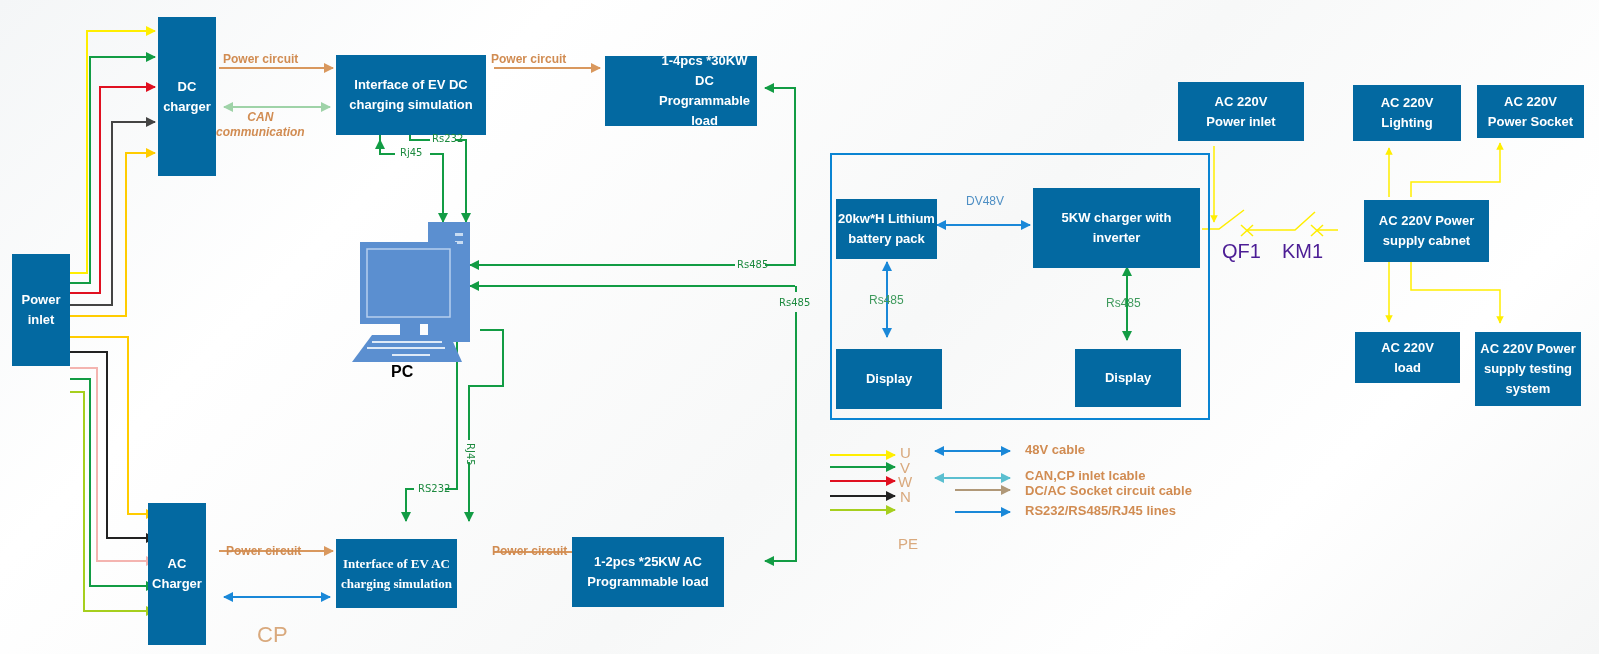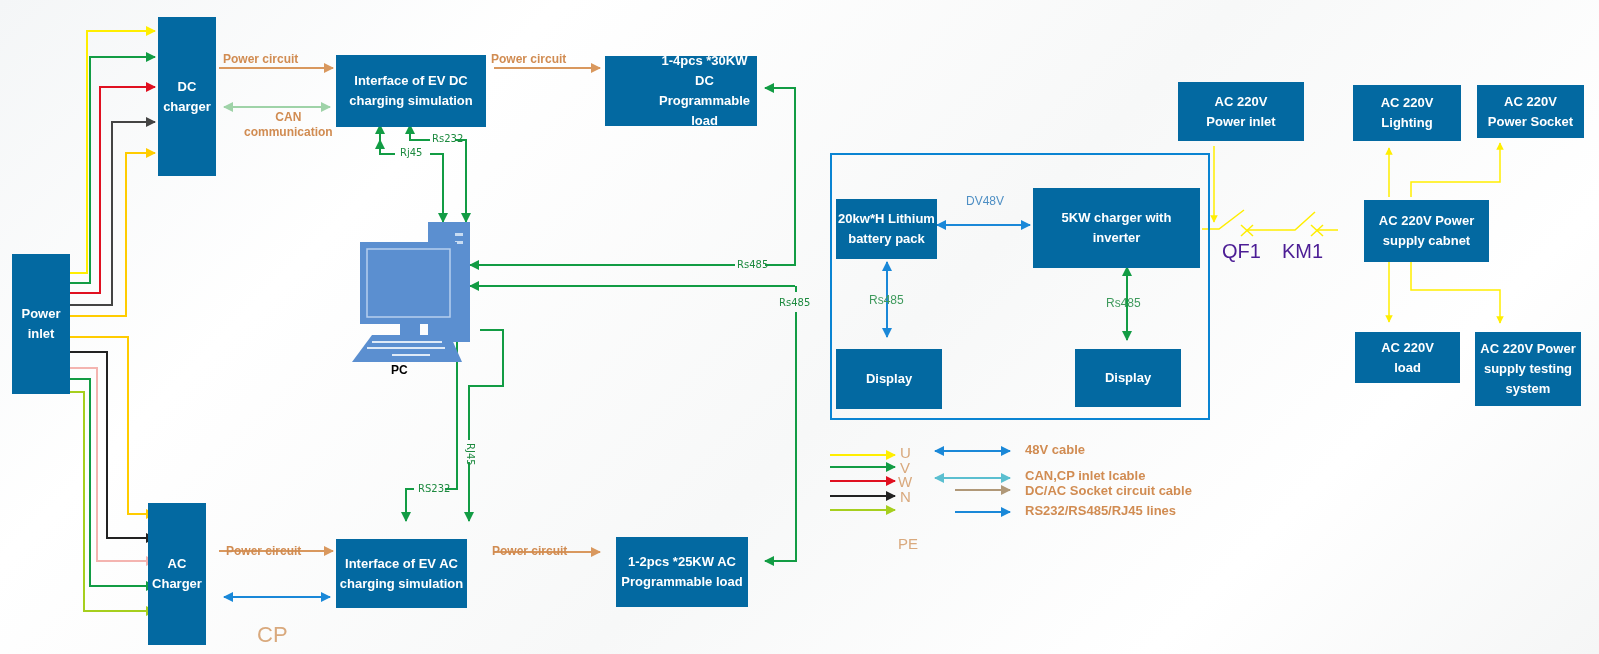--- a/index.html
+++ b/index.html
@@ -9,21 +9,21 @@
   svg.wires { position:absolute; left:0; top:0; width:1599px; height:654px; }
   .box { position:absolute; background:#0369a1; color:#fff; font-weight:bold;
     font-size:13px; display:flex; align-items:center; justify-content:center;
     text-align:center; line-height:20px; white-space:pre-line; box-sizing:border-box; }
   .lbl { position:absolute; font-size:12px; font-weight:bold; color:#d18c52; white-space:pre; text-align:center; line-height:15px; }
   .glbl { position:absolute; font-size:10px; color:#1d8a3f; white-space:pre; background:transparent; font-family:"DejaVu Sans", sans-serif; }
   .frame { position:absolute; border:2px solid #0a84d2; box-sizing:border-box; }
   .big { position:absolute; font-size:20px; color:#4c1d95; font-weight:normal; }
   .leg { position:absolute; font-size:15px; color:#d9a97d; line-height:15px; }
   .legt { position:absolute; font-size:13px; font-weight:bold; color:#d18c52; white-space:pre; }
-  .pc-lbl { position:absolute; font-size:12px; font-weight:bold; color:#000; }
+  .pc-lbl { position:absolute; font-size:16px; font-weight:bold; color:#000; }
 </style>
 </head>
 <body>
 
 <svg class="wires" viewBox="0 0 1599 654">
   <defs>
     <marker id="aY" viewBox="0 0 10 10" refX="9" refY="5" markerWidth="5" markerHeight="5" orient="auto">
         <path d="M0,0L10,5L0,10z" fill="#ffee00"></path>
       </marker>
     <marker id="aA" viewBox="0 0 10 10" refX="9" refY="5" markerWidth="5" markerHeight="5" orient="auto">
@@ -163,33 +163,33 @@
     <line x1="830" y1="481" x2="895" y2="481" stroke="#e01020" marker-end="url(#aR)"></line>
     <line x1="830" y1="496" x2="895" y2="496" stroke="#222222" marker-end="url(#aK2)"></line>
     <line x1="830" y1="510" x2="895" y2="510" stroke="#a6cf1e" marker-end="url(#aL)"></line>
     <line x1="935" y1="451" x2="1010" y2="451" stroke="#1a88d8" marker-start="url(#aB)" marker-end="url(#aB)"></line>
     <line x1="935" y1="478" x2="1010" y2="478" stroke="#5bbfd0" marker-start="url(#aC2)" marker-end="url(#aC2)"></line>
     <line x1="955" y1="490" x2="1010" y2="490" stroke="#b09878" marker-end="url(#aT)"></line>
     <line x1="955" y1="512" x2="1010" y2="512" stroke="#1a88d8" marker-end="url(#aB)"></line>
   </g>
 </svg>
 
-<div class="box" style="left:12px;top:254px;width:58px;height:140px;">Power
+<div class="box" style="left:12px;top:254px;width:58px;height:112px;">Power
 inlet</div>
 <div class="box" style="left:158px;top:17px;width:58px;height:159px;">DC
 charger</div>
 <div class="box" style="left:148px;top:503px;width:58px;height:142px;">AC
 Charger</div>
-<div class="box" style="left:336px;top:55px;width:150px;height:72px;">Interface of EV DC
+<div class="box" style="left:336px;top:55px;width:150px;height:80px;">Interface of EV DC
 charging simulation</div>
-<div class="box" style="left:336px;top:539px;width:131px;height:69px;">Interface of EV AC
+<div class="box" style="left:336px;top:539px;width:121px;height:69px;font-family:Liberation Serif, serif;">Interface of EV AC
 charging simulation</div>
 <div class="box" style="left:605px;top:56px;width:152px;height:70px;padding-left:47px;">1-4pcs *30KW DC
 Programmable load</div>
-<div class="box" style="left:616px;top:537px;width:132px;height:70px;">1-2pcs *25KW AC
+<div class="box" style="left:572px;top:537px;width:152px;height:70px;">1-2pcs *25KW AC
 Programmable load</div>
 
 <div class="frame" style="left:830px;top:153px;width:380px;height:267px;"></div>
 <div class="box" style="left:836px;top:199px;width:101px;height:60px;">20kw*H Lithium
 battery pack</div>
 <div class="box" style="left:1033px;top:188px;width:167px;height:80px;">5KW charger with
 inverter</div>
 <div class="box" style="left:836px;top:349px;width:106px;height:60px;">Display</div>
 <div class="box" style="left:1075px;top:349px;width:106px;height:58px;">Display</div>
 
@@ -204,21 +204,21 @@
 <div class="box" style="left:1355px;top:332px;width:105px;height:51px;">AC 220V
 load</div>
 <div class="box" style="left:1475px;top:332px;width:106px;height:74px;">AC 220V Power
 supply testing
 system</div>
 
 <div class="lbl" style="left:223px;top:52px;">Power circuit</div>
 <div class="lbl" style="left:491px;top:52px;">Power circuit</div>
 <div class="lbl" style="left:226px;top:544px;">Power circuit</div>
 <div class="lbl" style="left:492px;top:544px;">Power circuit</div>
-<div class="lbl" style="left:244px;top:110px;">CAN
+<div class="lbl" style="left:216px;top:110px;font-style:italic;">CAN
 communication</div>
 <div class="big" style="left:257px;top:622px;color:#d9a97d;font-size:22px;">CP</div>
 
 <div class="glbl" style="left:432px;top:133px;">Rs232</div>
 <div class="glbl" style="left:400px;top:147px;">Rj45</div>
 <div class="glbl" style="left:737px;top:259px;">Rs485</div>
 <div class="glbl" style="left:779px;top:297px;">Rs485</div>
 <div class="glbl" style="left:418px;top:483px;">RS232</div>
 <div class="glbl" style="left:459px;top:443px;transform:rotate(90deg);transform-origin:left top;left:476px;">RJ45</div>
 

